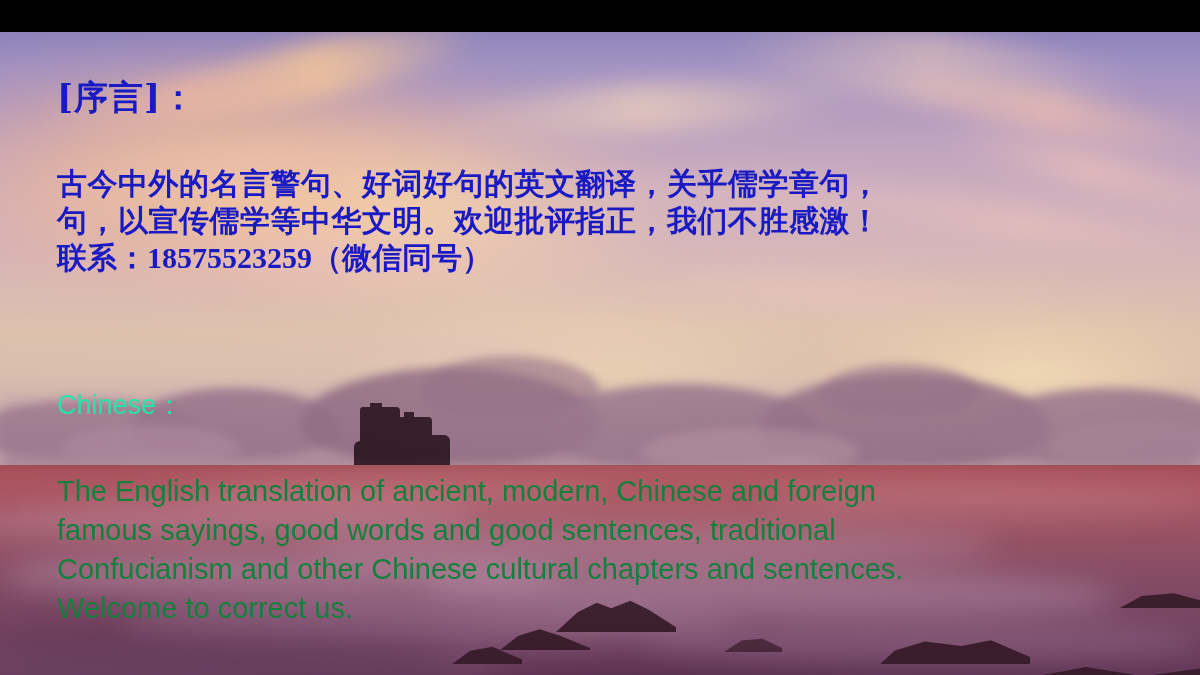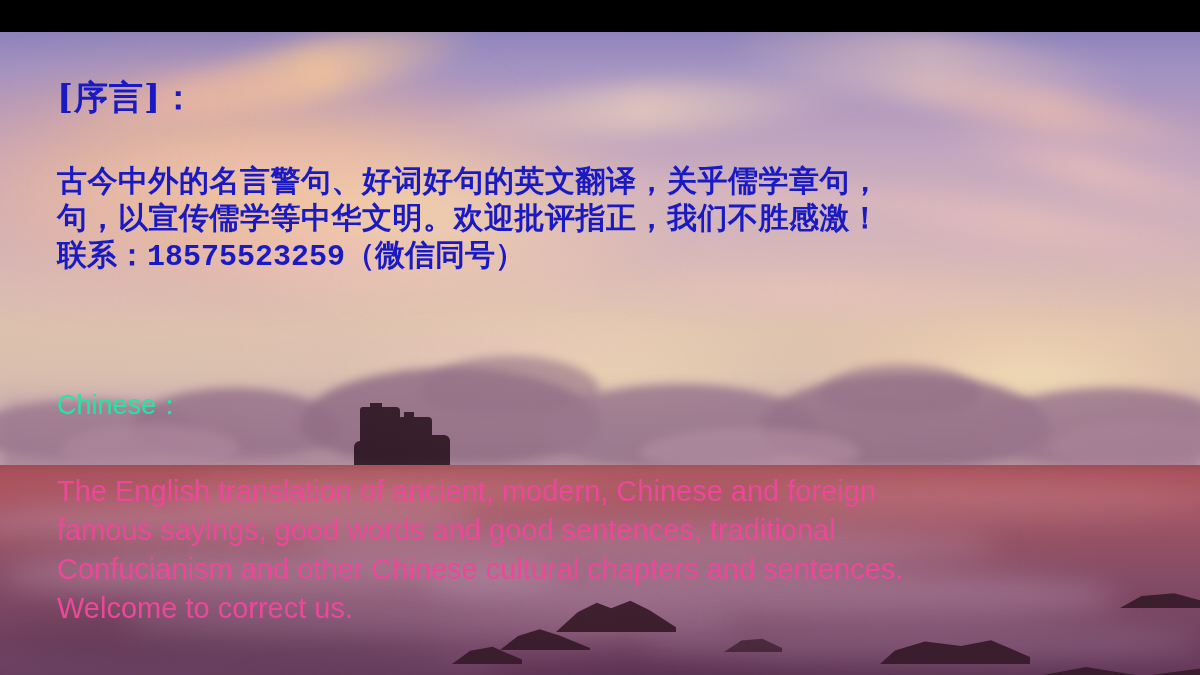--- a/index.html
+++ b/index.html
@@ -183,38 +183,38 @@
 
   .zh-title{
     position:absolute;left:57px;top:48px;
     font-family:"DejaVu Serif","Liberation Serif",serif;
     font-size:34px;font-weight:700;letter-spacing:1px;
     color:#1a1ac4;line-height:1;white-space:nowrap;
   }
 
   .zh-body{
     position:absolute;left:57px;top:133px;width:1110px;
-    font-family:Liberation Mono, monospace;
+    font-family:Liberation Serif, serif;
     font-size:30px;font-weight:700;color:#1a1ac4;
     line-height:37px;letter-spacing:.5px;
   }
   .zh-body .ln{white-space:nowrap;display:block;}
   .zh-body .ln.contact{letter-spacing:0;}
 
   .en-title{
     position:absolute;left:57px;top:360px;
     font-family:"Liberation Sans",sans-serif;
     font-size:27px;font-weight:400;color:#22e6a8;
     line-height:1;white-space:nowrap;
   }
 
   .en-body{
     position:absolute;left:57px;top:440px;width:1090px;
     font-family:"Liberation Sans",sans-serif;
-    font-size:29px;font-weight:400;color:#ec4899;
+    font-size:29px;font-weight:400;color:#15803d;
     line-height:39px;
   }
   .en-body .ln{white-space:nowrap;display:block;}
 </style>
 </head>
 <body>
 
 <div class="slide">
 
   <div class="photo">

